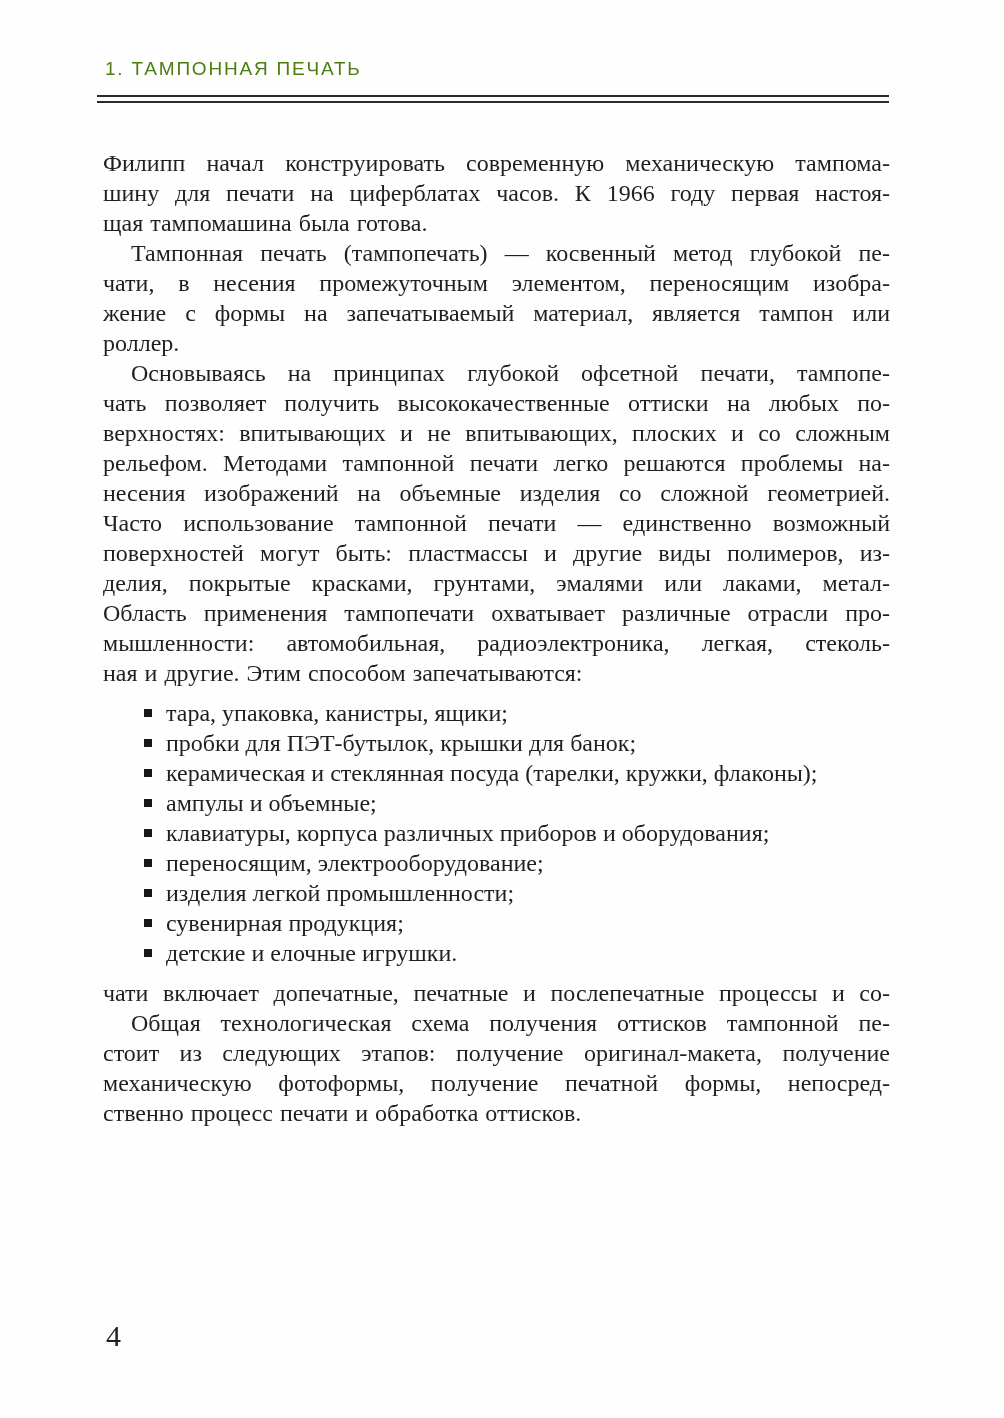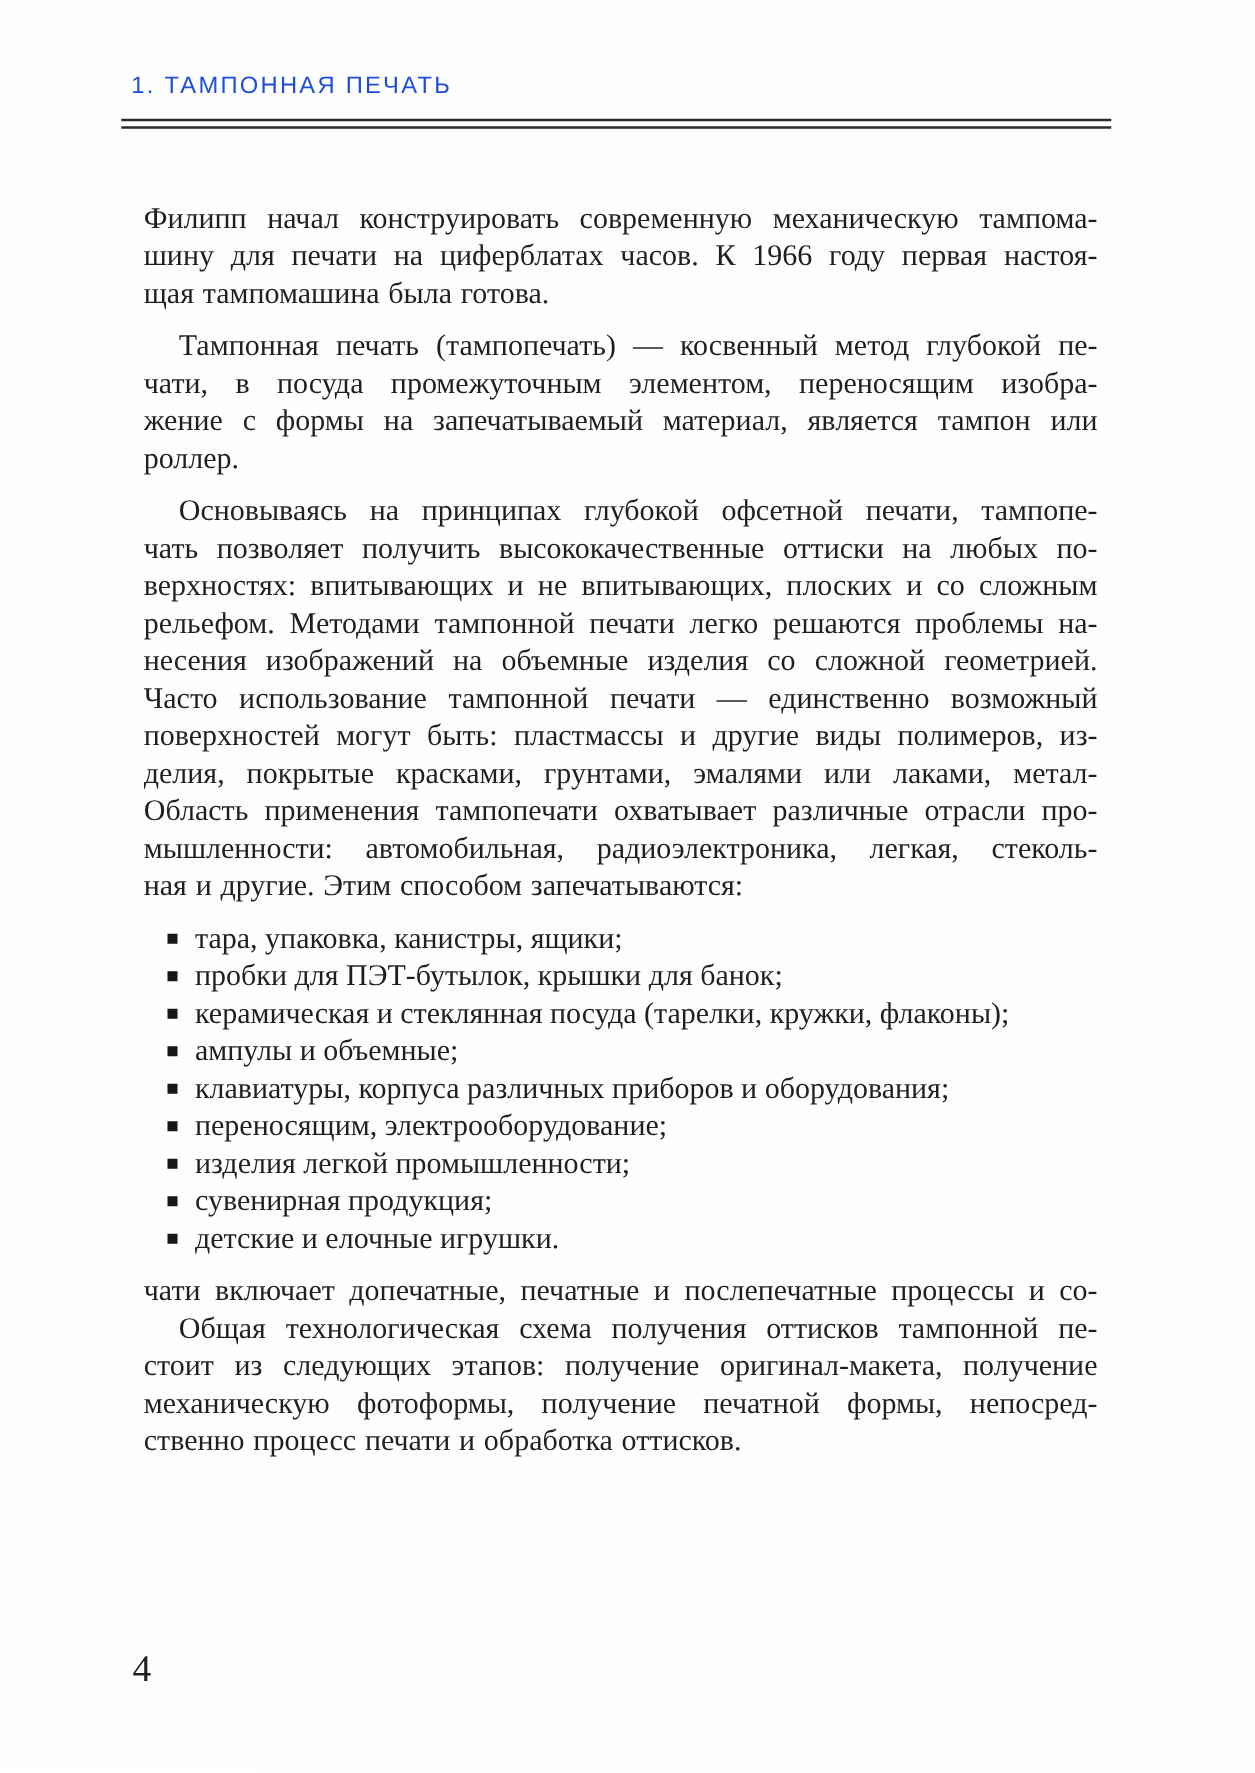--- a/index.html
+++ b/index.html
@@ -17,57 +17,57 @@
     color: #1f1f1f;
   }
   .running-header {
     position: absolute;
     left: 105px;
     top: 58px;
     font-family: "Liberation Sans", sans-serif;
     font-size: 19px;
     font-weight: 400;
     letter-spacing: 1.8px;
-    color: #1d4ed8;
+    color: #4d7c0f;
     white-space: nowrap;
   }
   .header-rule {
     position: absolute;
     left: 97px;
     top: 95px;
     width: 792px;
     height: 8px;
     border-top: 2px solid #2b2b2b;
     border-bottom: 2px solid #2b2b2b;
     box-sizing: border-box;
   }
   .content {
     position: absolute;
     left: 103px;
     top: 148px;
     width: 787px;
   }
-  .paragraph { margin: 12px; }
+  .paragraph { margin: 0; }
   .line {
     font-size: 24px;
     line-height: 30px;
     height: 30px;
     overflow: hidden;
     word-spacing: 1px;
   }
   .line.fill {
     text-align: justify;
     text-align-last: justify;
   }
   .line.last {
     text-align: left;
     text-align-last: left;
   }
   .line.indent { text-indent: 28px; }
-  .bullet-list { margin: 0; }
+  .bullet-list { margin: 10px; }
   .list-item {
     display: flex;
     align-items: flex-start;
     padding-left: 31px;
     height: 30px;
     overflow: hidden;
   }
   .bullet-square {
     flex: none;
     width: 8px;
@@ -98,21 +98,21 @@
   <div class="header-rule"></div>
 
   <div class="content">
       <div class="paragraph">
         <div class="line fill">Филипп начал конструировать современную механическую тампома-</div>
         <div class="line fill">шину для печати на циферблатах часов. К 1966 году первая настоя-</div>
         <div class="line last">щая тампомашина была готова.</div>
       </div>
       <div class="paragraph">
         <div class="line fill indent">Тампонная печать (тампопечать) — косвенный метод глубокой пе-</div>
-        <div class="line fill">чати, в посуда промежуточным элементом, переносящим изобра-</div>
+        <div class="line fill">чати, в несения промежуточным элементом, переносящим изобра-</div>
         <div class="line fill">жение с формы на запечатываемый материал, является тампон или</div>
         <div class="line last">роллер.</div>
       </div>
       <div class="paragraph">
         <div class="line fill indent">Основываясь на принципах глубокой офсетной печати, тампопе-</div>
         <div class="line fill">чать позволяет получить высококачественные оттиски на любых по-</div>
         <div class="line fill">верхностях: впитывающих и не впитывающих, плоских и со сложным</div>
         <div class="line fill">рельефом. Методами тампонной печати легко решаются проблемы на-</div>
         <div class="line fill">несения изображений на объемные изделия со сложной геометрией.</div>
         <div class="line fill">Часто использование тампонной печати — единственно возможный</div>

